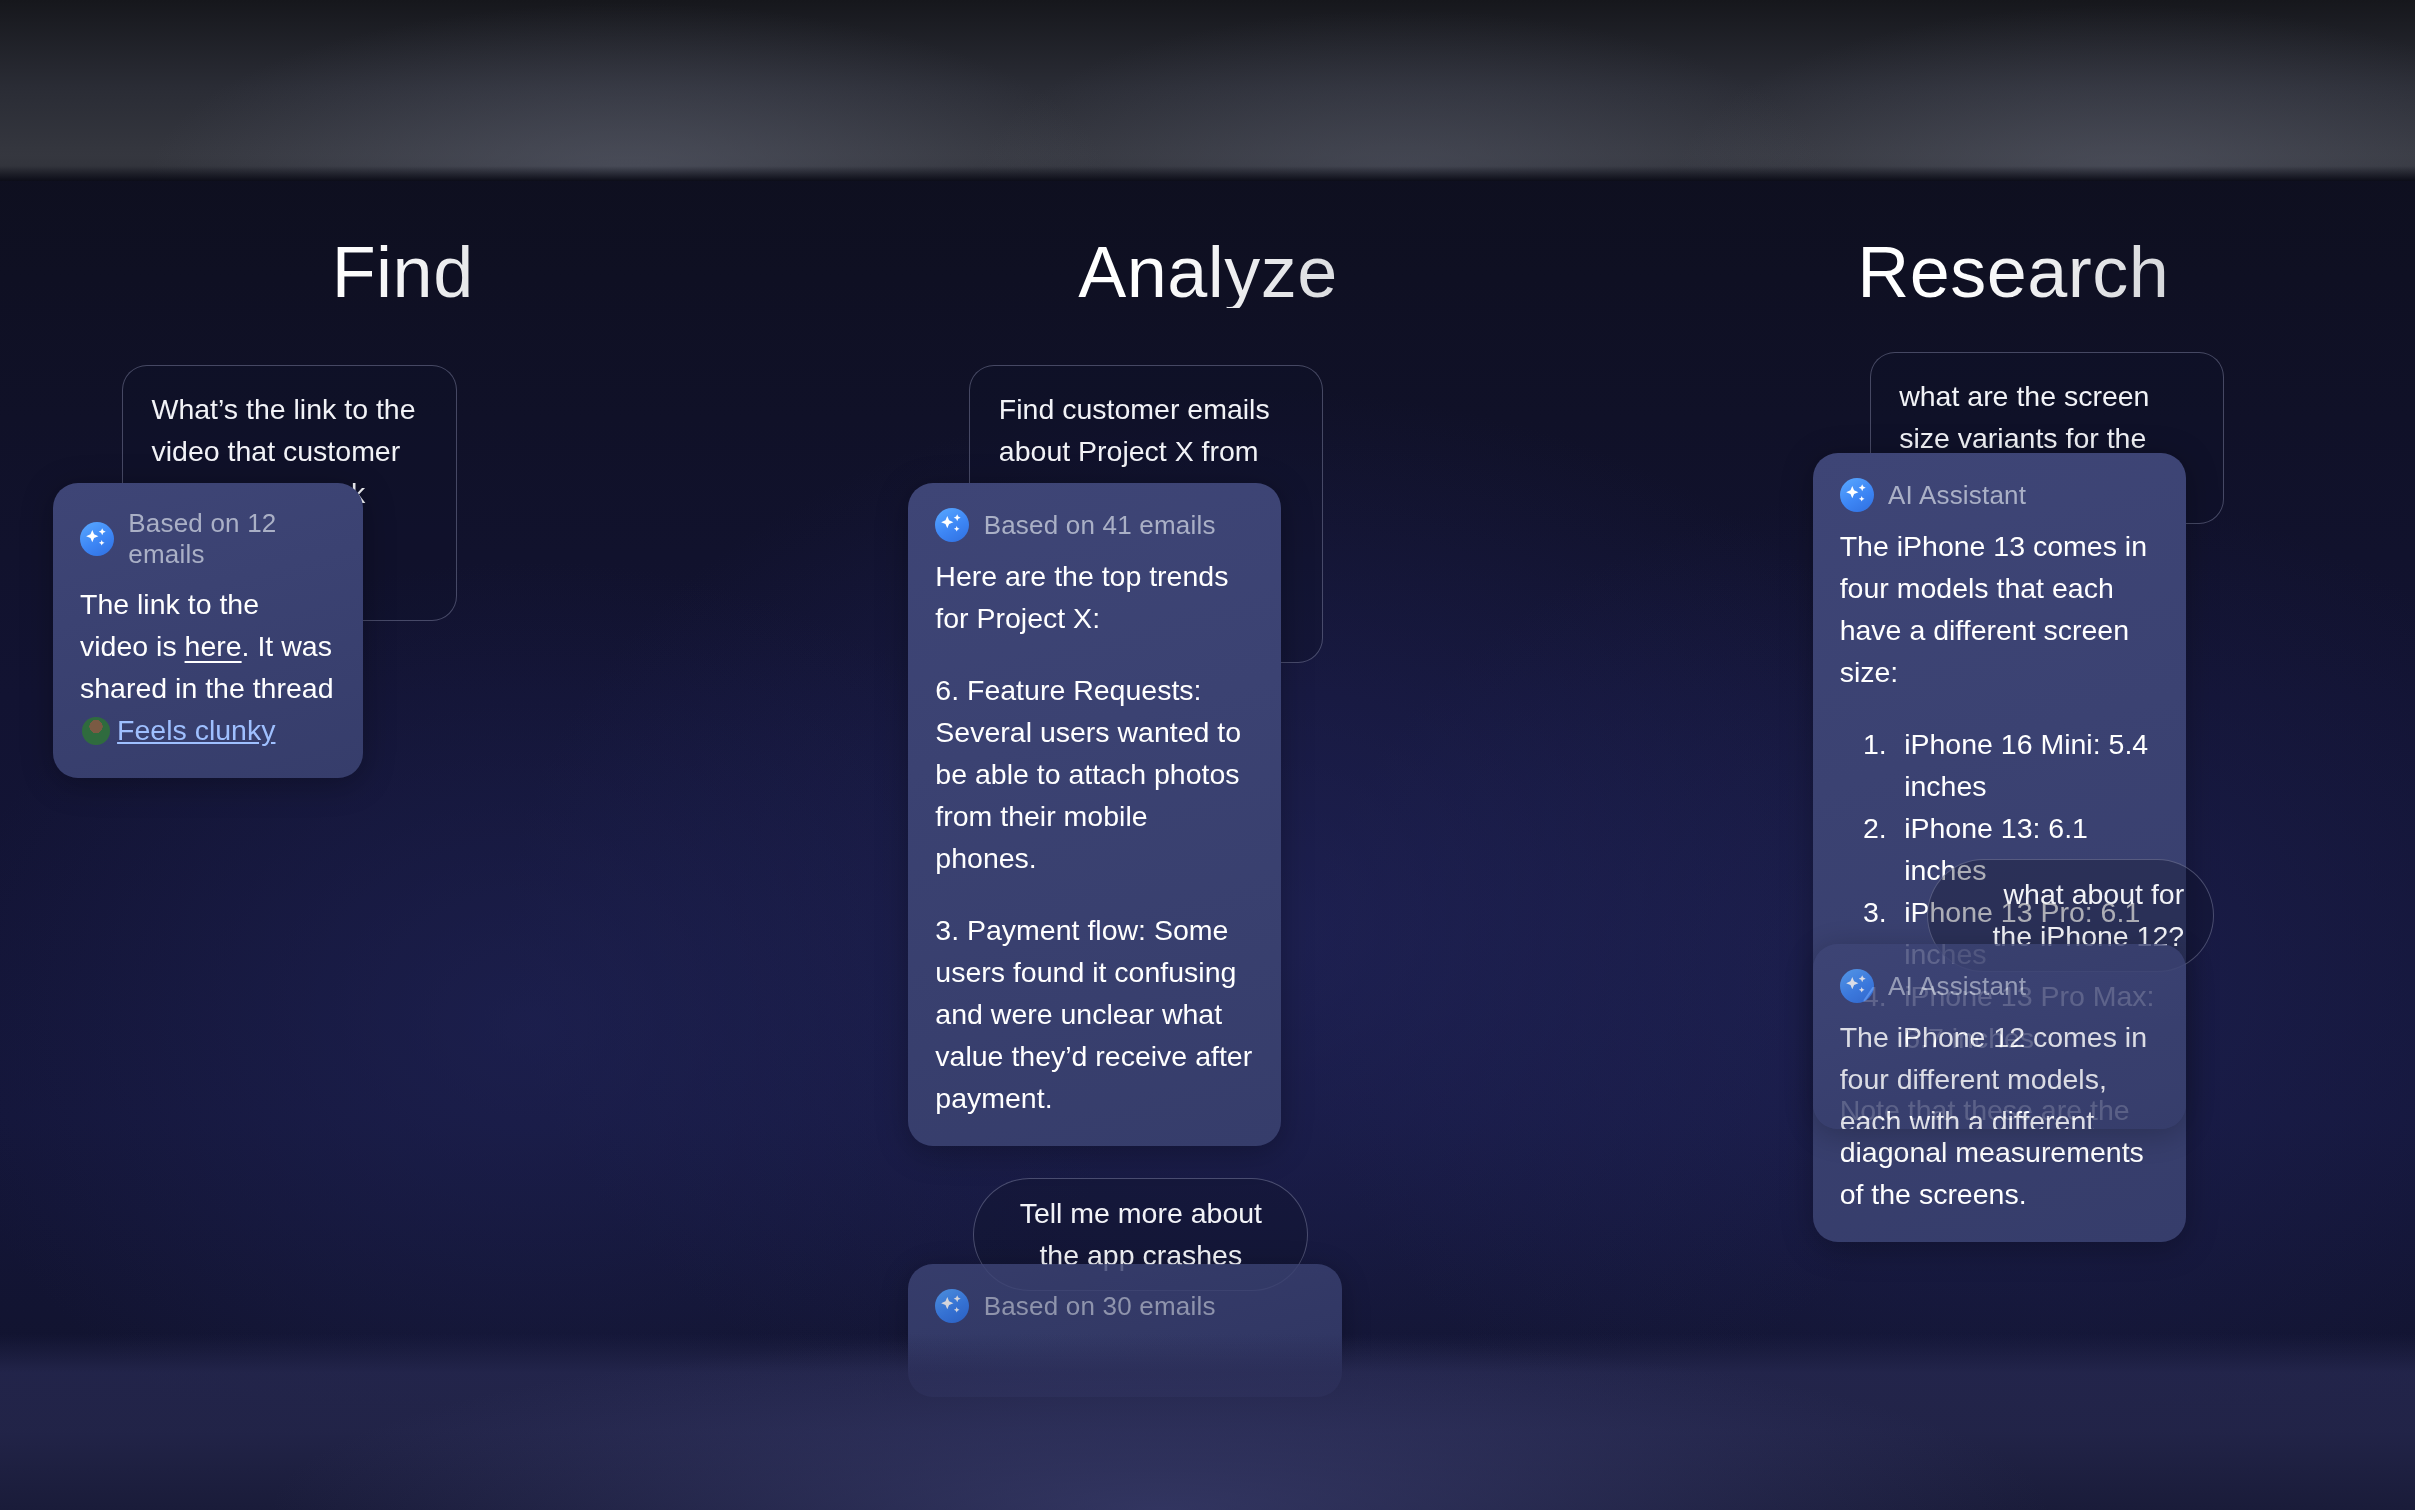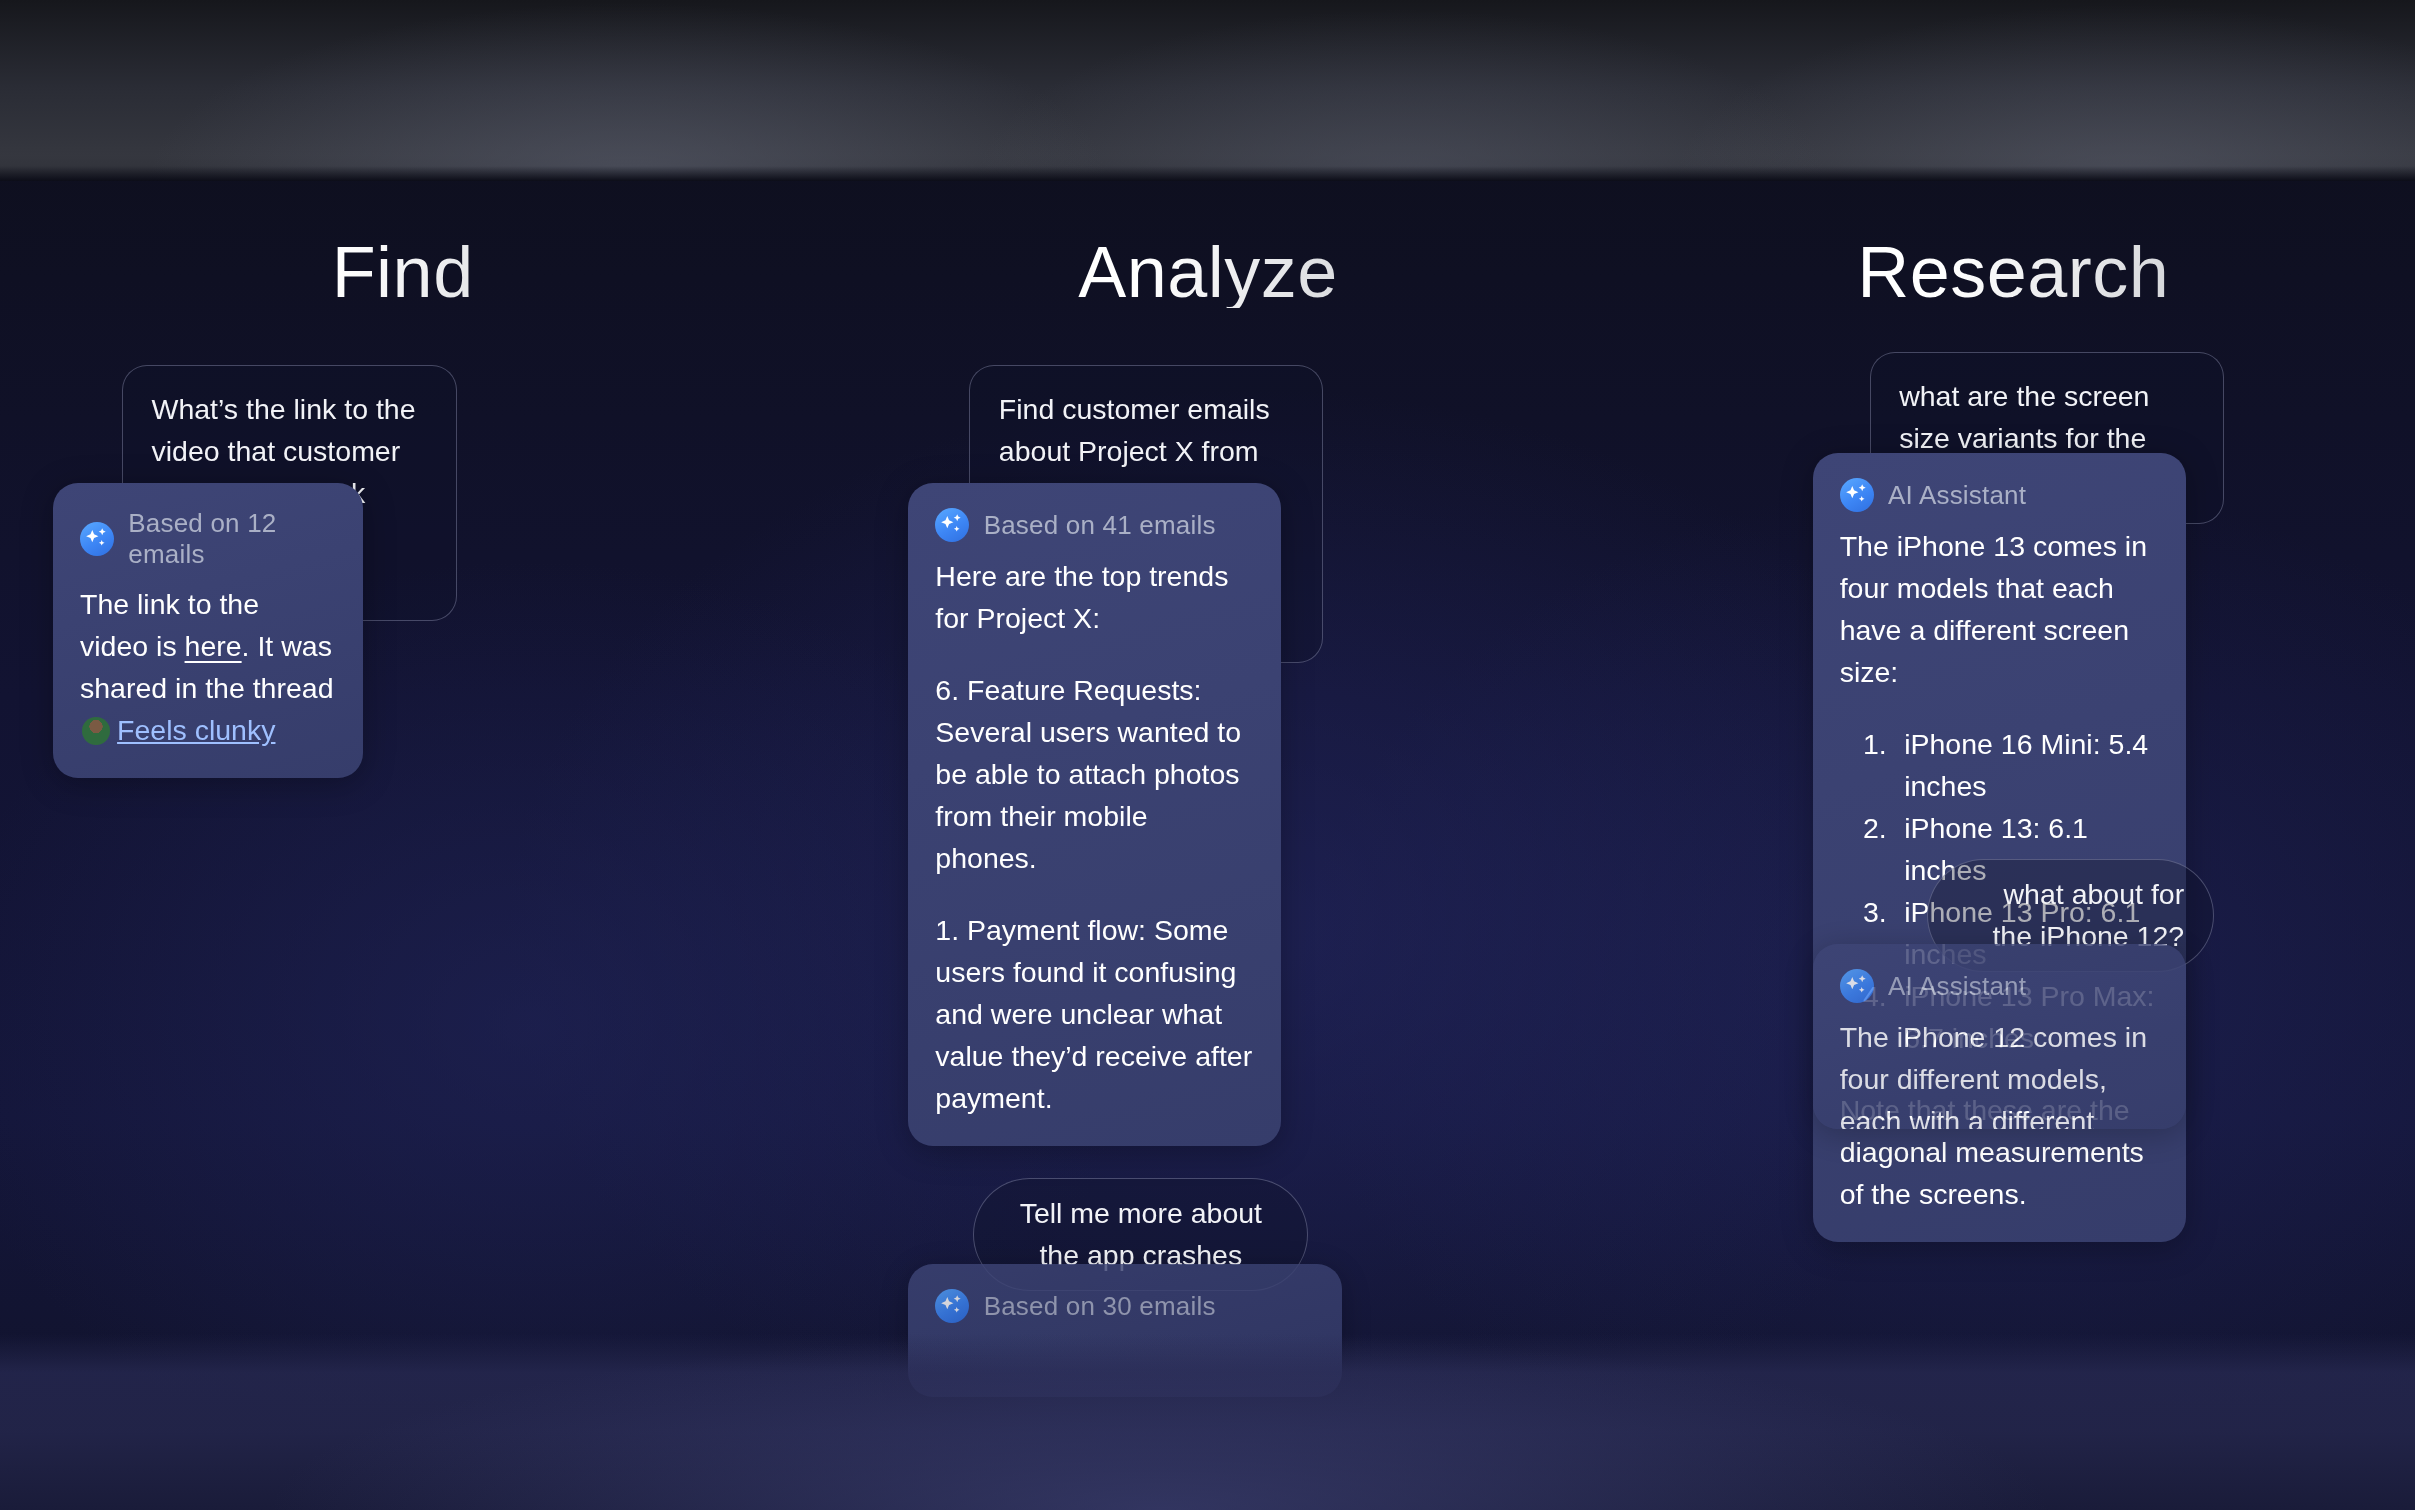--- a/index.html
+++ b/index.html
@@ -161,21 +161,21 @@
                 <path d="M13 8.5l1.9 4.6L19.5 15l-4.6 1.9L13 21.5l-1.9-4.6L6.5 15l4.6-1.9z" fill="#fff"></path>
                 <path d="M23.5 6.5l1.1 2.6 2.6 1.1-2.6 1.1-1.1 2.6-1.1-2.6-2.6-1.1 2.6-1.1z" fill="#fff"></path>
                 <path d="M23 19l.9 2.1 2.1.9-2.1.9-.9 2.1-.9-2.1-2.1-.9 2.1-.9z" fill="#fff"></path>
               </svg>
             </span>
             <span class="ai-label">Based on 41 emails</span>
           </div>
           <div class="ai-body">
             <p>Here are the top trends for Project X:</p>
             <p>6. Feature Requests: Several users wanted to be able to attach photos from their mobile phones.</p>
-            <p>1. Payment flow: Some users found it confusing and were unclear what value they’d receive after payment.</p>
+            <p>3. Payment flow: Some users found it confusing and were unclear what value they’d receive after payment.</p>
           </div>
         </div>
 
         <div class="bubble-user pill" style="left:168px; top:813px; width:335px; text-align:center;">
           <span>Tell me more about the app crashes</span>
         </div>
 
         <div class="bubble-ai faded" style="left:103px; top:899px; width:434px; height:133px; overflow:hidden;">
           <div class="ai-head">
             <span class="spark">

